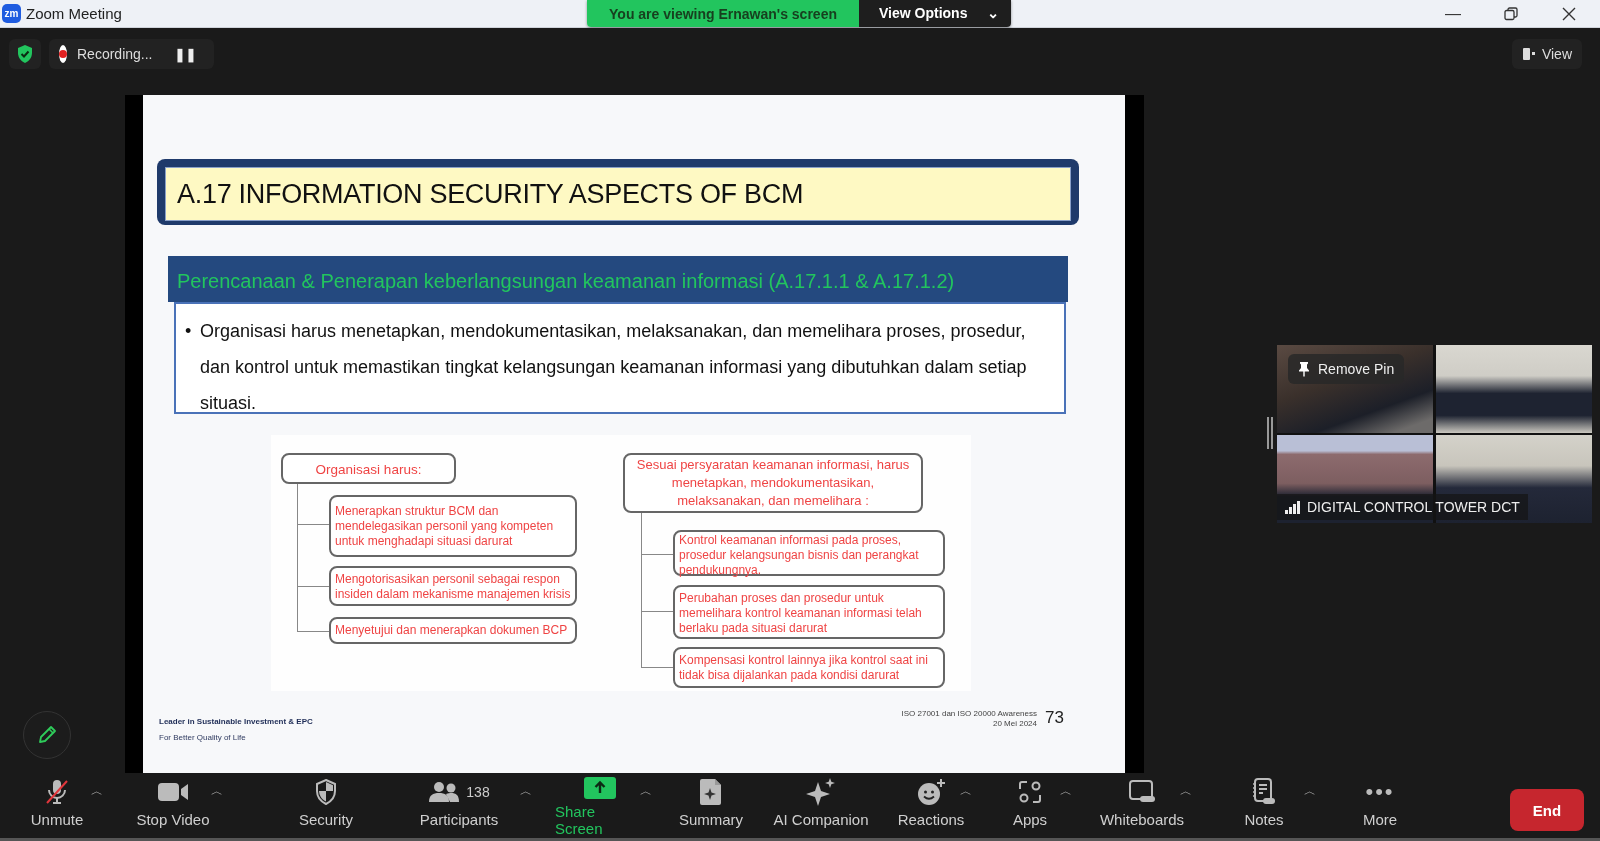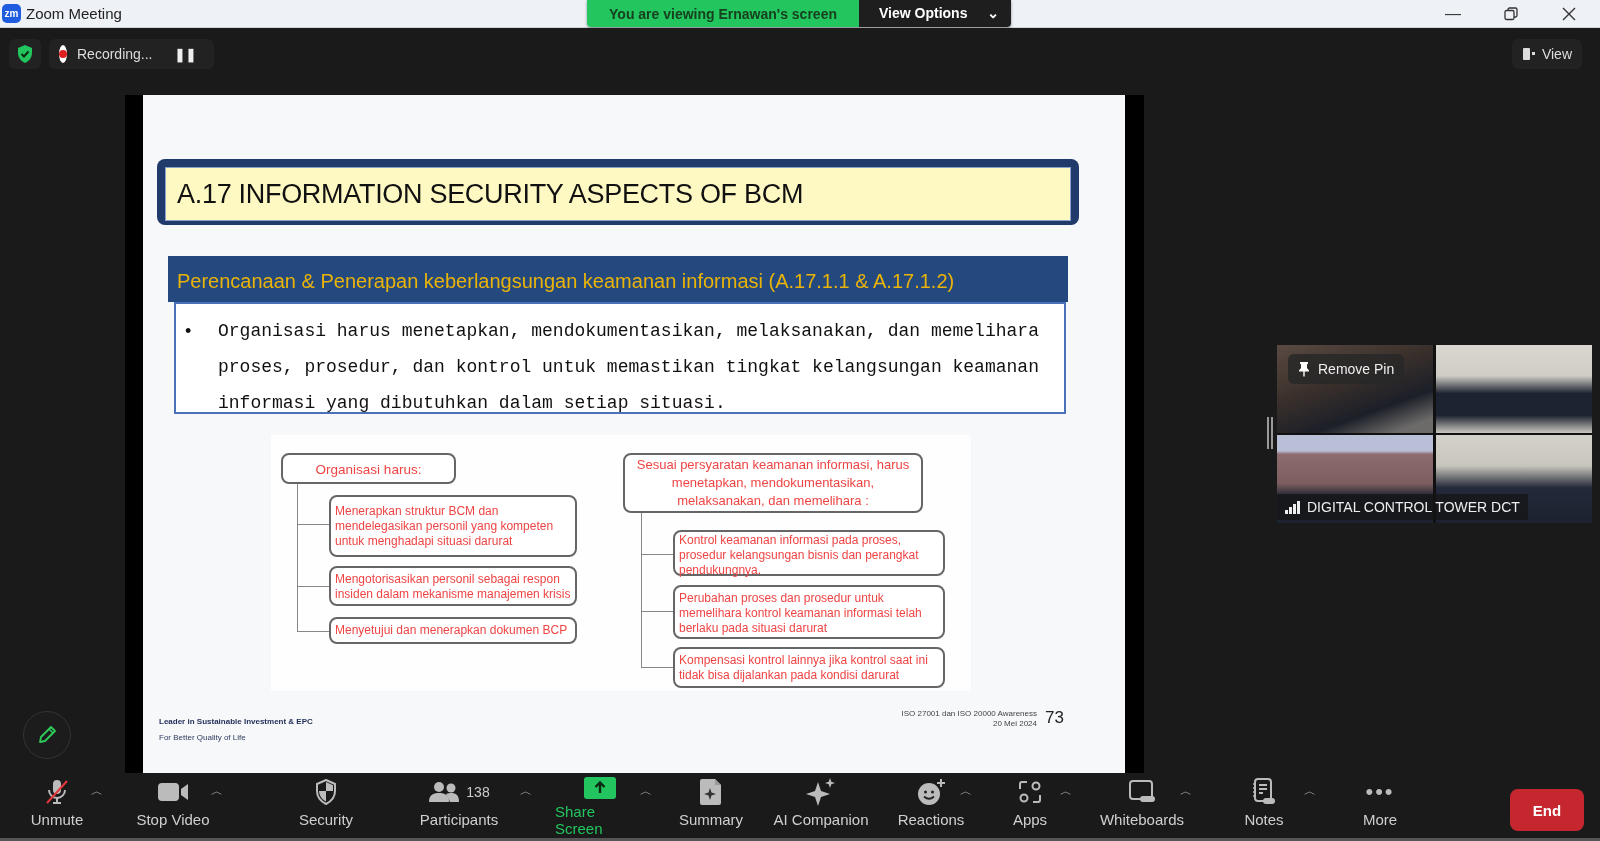--- a/index.html
+++ b/index.html
@@ -15,24 +15,24 @@
   .shield-btn { position: absolute; left: 9px; top: 11px; width: 32px; height: 30px; border-radius: 6px; background: #222; display: flex; align-items: center; justify-content: center; }
   .rec-pill { position: absolute; left: 49px; top: 11px; width: 165px; height: 30px; border-radius: 6px; background: #222; display: flex; align-items: center; padding-left: 10px; gap: 10px; color: #ddd; font-size: 14px; }
   .rec-dot { width: 18px; height: 18px; border-radius: 50%; background: #fff; display: flex; align-items: center; justify-content: center; }
   .rec-dot::after { content: ""; width: 8px; height: 8px; border-radius: 50%; background: #e02020; }
   .rec-ctrl { color: #eee; font-size: 13px; font-weight: bold; }
   .view-btn { position: absolute; right: 18px; top: 11px; height: 30px; border-radius: 6px; background: #222; color: #ddd; font-size: 14px; display: flex; align-items: center; gap: 6px; padding: 0 10px; }
   .slide-frame { position: absolute; left: 125px; top: 95px; width: 1019px; height: 678px; background: #000; }
   .slide { position: absolute; left: 18px; top: 0; width: 982px; height: 678px; background: #f7f8fa; overflow: hidden; }
   .title-box { position: absolute; left: 14px; top: 64px; width: 922px; height: 66px; background: #1f3a6b; border-radius: 8px; }
   .title-inner { position: absolute; left: 8px; top: 8px; right: 8px; height: 54px; background: #fef9c3; border: 1px solid #8aa0c8; display: flex; align-items: center; padding-left: 11px; font-size: 27px; color: #111; font-family: "Liberation Sans", sans-serif; letter-spacing: -0.3px; }
-  .sub-header { position: absolute; left: 25px; top: 161px; width: 900px; height: 46px; background: #24497f; color: #eab308; font-size: 20px; padding: 14px 0 0 9px; }
+  .sub-header { position: absolute; left: 25px; top: 161px; width: 900px; height: 46px; background: #24497f; color: #22c55e; font-size: 20px; padding: 14px 0 0 9px; }
   .body-box { position: absolute; left: 31px; top: 207px; width: 892px; height: 112px; background: #fff; border: 2px solid #4a72b8; padding: 9px 10px 0 8px; font-size: 18px; color: #111; line-height: 36px; }
   .body-box .bullet { position: absolute; left: 9px; top: 9px; }
-  .body-box .txt { margin-left: 34px; font-family: Liberation Mono, monospace; }
+  .body-box .txt { margin-left: 16px; }
   .diagram { position: absolute; left: 128px; top: 340px; width: 700px; height: 256px; background: #fefefe; }
   .dbox { position: absolute; border: 2px solid #666; border-radius: 8px; background: #fff; color: #ef4444; font-size: 12px; line-height: 15px; padding: 2px 4px; }
   .dhead { font-size: 13.5px; text-align: center; line-height: 19px; }
   .vline { position: absolute; border-left: 1.5px solid #888; }
   .hline { position: absolute; border-top: 1.5px solid #888; }
   .footer-left1 { position: absolute; left: 16px; top: 622px; font-size: 8px; font-weight: bold; color: #1f2d57; }
   .footer-left2 { position: absolute; left: 16px; top: 638px; font-size: 8px; color: #2f3a60; }
   .footer-right { position: absolute; left: 730px; top: 614px; font-size: 8px; color: #444; text-align: right; width: 164px; line-height: 10px; }
   .page-num { position: absolute; left: 902px; top: 613px; font-size: 17px; color: #222; }
   .annotate-btn { position: absolute; left: 23px; top: 711px; width: 48px; height: 48px; border-radius: 50%; background: #1c1c1c; border: 1px solid #333; display: flex; align-items: center; justify-content: center; }

